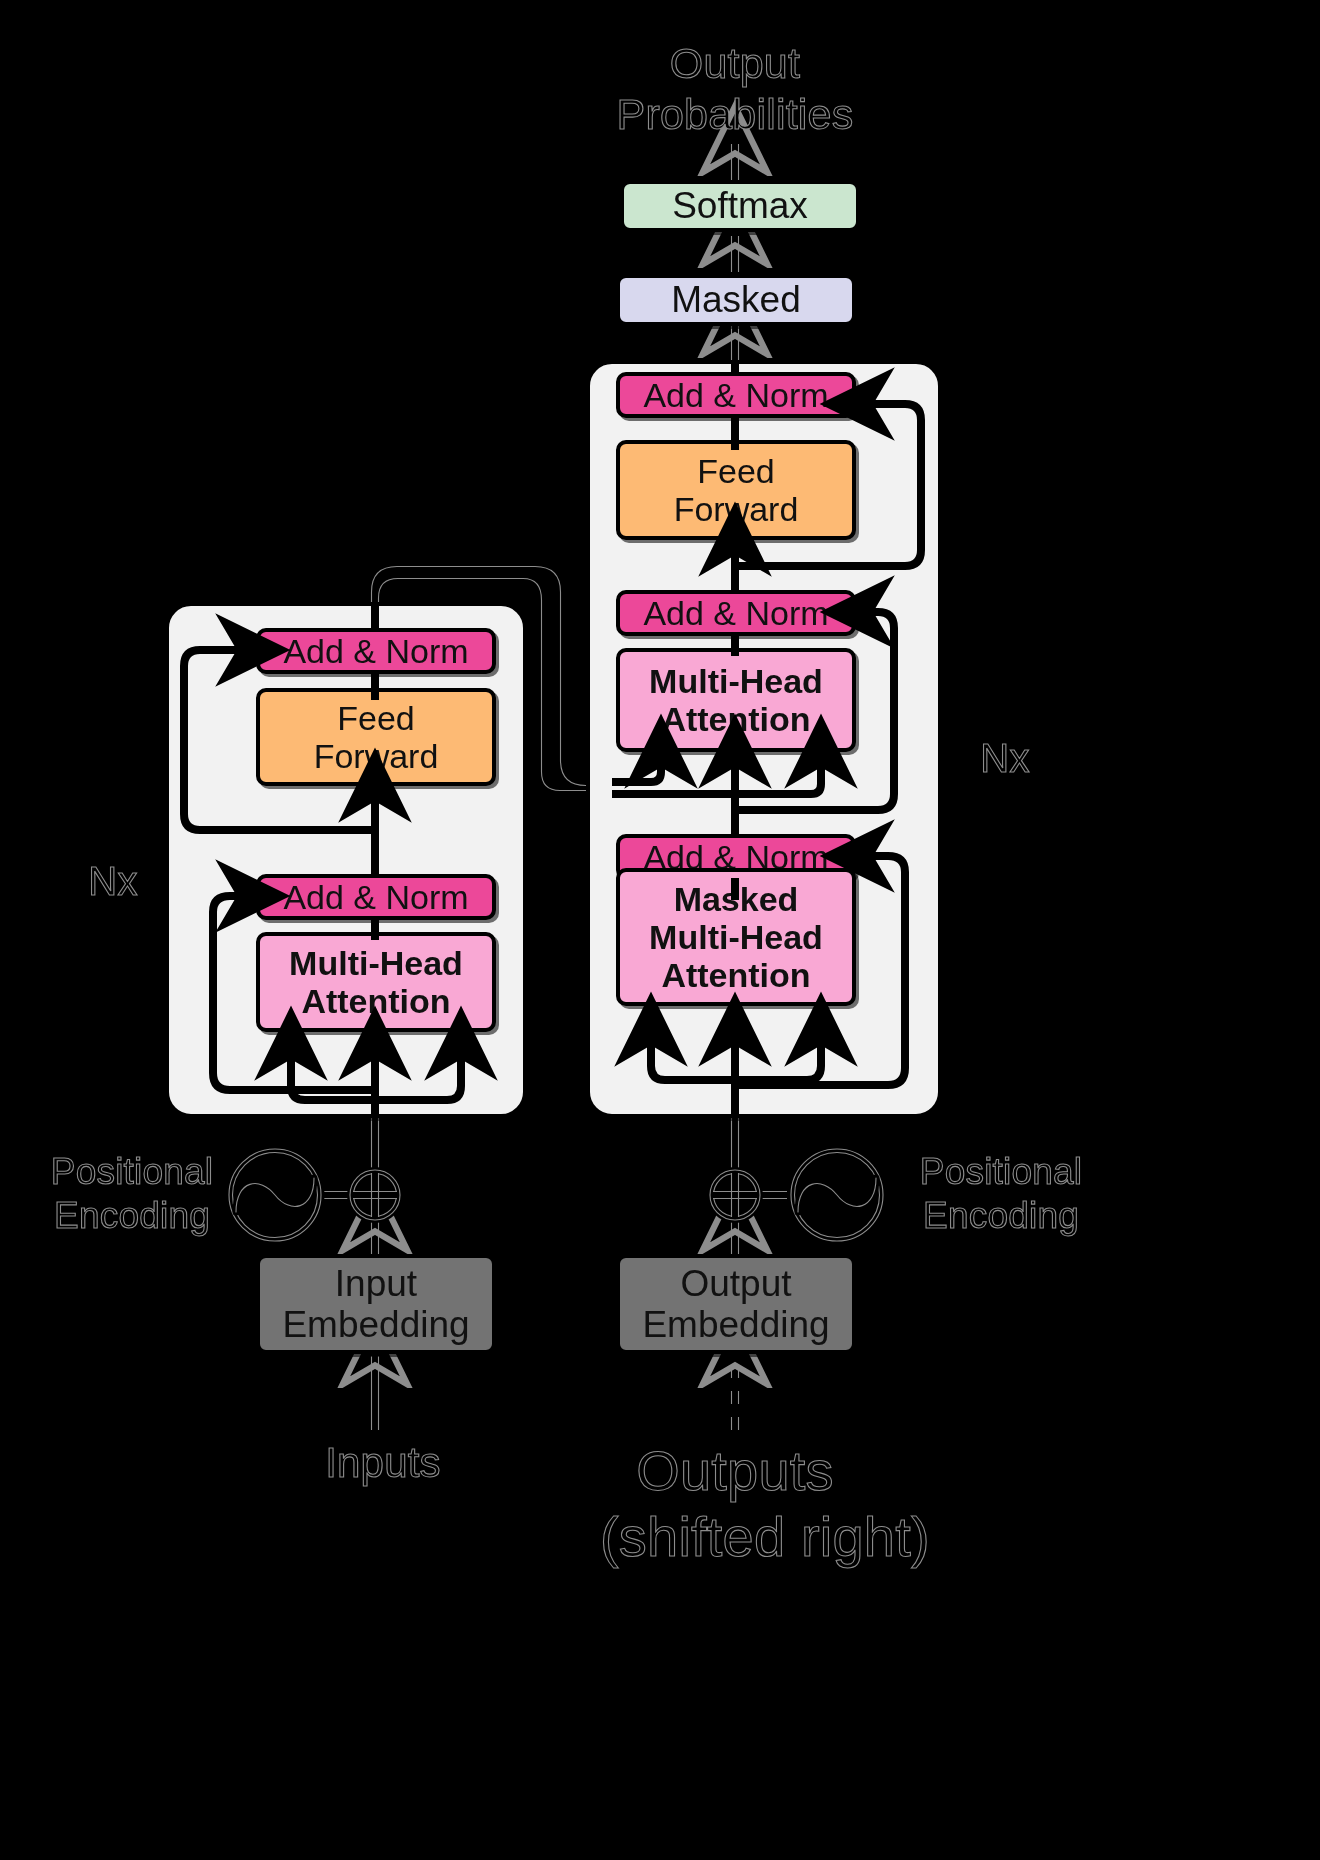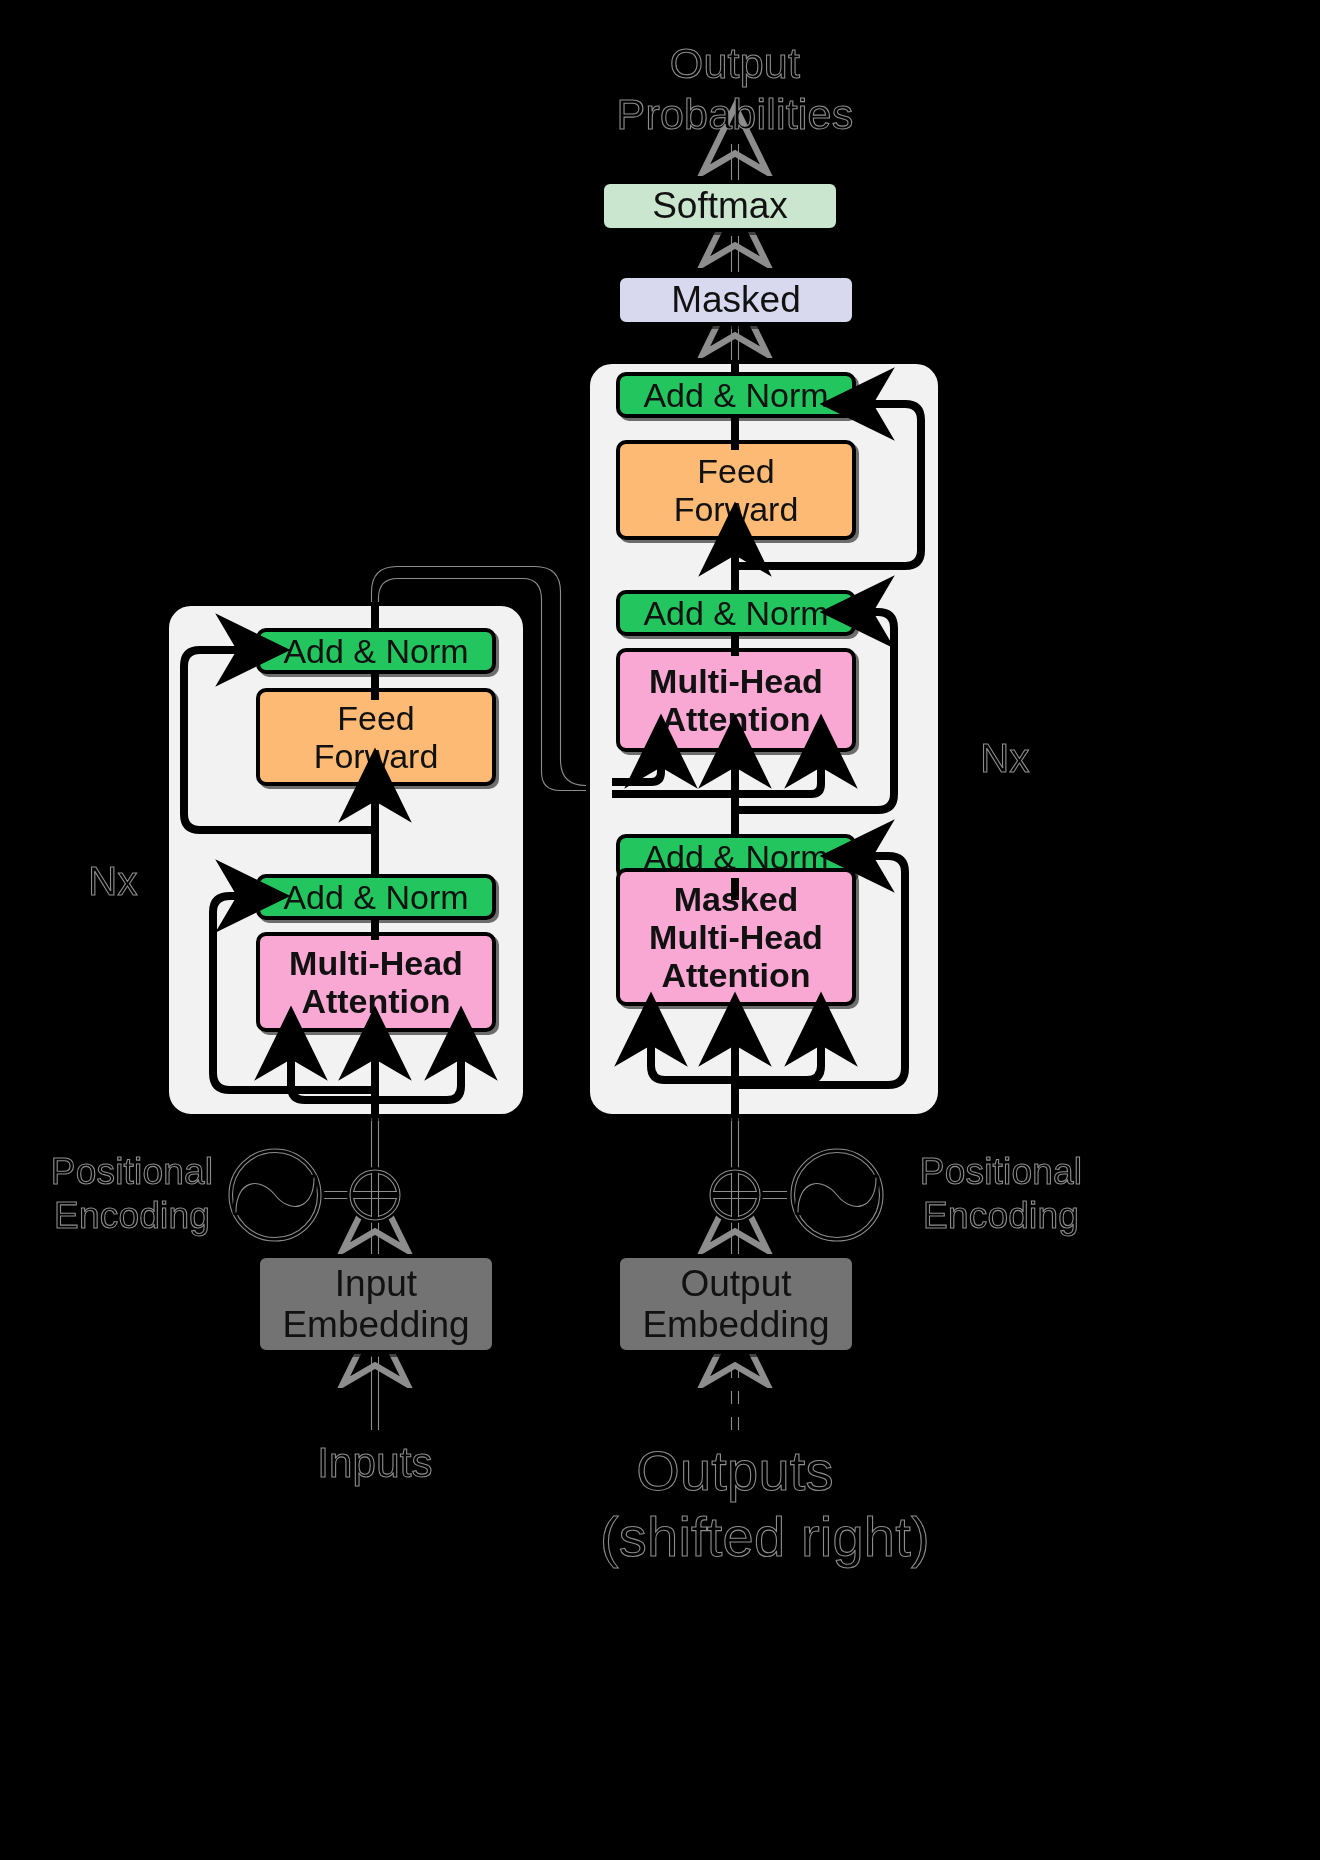--- a/index.html
+++ b/index.html
@@ -25,21 +25,21 @@
     box-sizing:border-box;
     border:4px solid #000;
     border-radius:10px;
     display:flex;align-items:center;justify-content:center;
     text-align:center;
     color:#111;
     line-height:1.12;
     white-space:pre;
     box-shadow:3px 3px 0 rgba(0,0,0,.55);
   }
-  .c-addnorm{background:#22c55e;}
+  .c-addnorm{background:#ec4899;}
   .c-ff{background:#fdba74;}
   .c-attn{background:#f9a8d4;font-weight:bold;}
   .c-linear{background:#d8d8ee;}
   .c-softmax{background:#cbe6cf;}
   .c-embed{background:#737373;}
 
   
   .panel{
     position:absolute;
     box-sizing:border-box;
@@ -183,21 +183,21 @@
       <path d="M735,1080 L807,1080 Q821,1080 821,1066 L821,1030" marker-end="url(#ah)"></path>
 
       <path d="M612,782 L651,782 Q661,782 661,772 L661,752" marker-end="url(#ah)"></path>
       <path d="M612,794 L811,794 Q821,794 821,784 L821,752" marker-end="url(#ah)"></path>
     </g>
   </svg>
 
   <div class="outline-text" style="left:560px;top:38px;width:350px;font-size:43px;">Output
 Probabilities</div>
 
-  <div class="box c-softmax" style="left:600px;top:180px;width:240px;height:52px;font-size:37px;">Softmax</div>
+  <div class="box c-softmax" style="left:620px;top:180px;width:240px;height:52px;font-size:37px;">Softmax</div>
 
   <div class="box c-linear" style="left:616px;top:274px;width:240px;height:52px;font-size:37px;">Masked</div>
 
   <div class="box c-addnorm" style="left:256px;top:628px;width:240px;height:46px;font-size:34px;">Add &amp; Norm</div>
 
   <div class="box c-ff" style="left:256px;top:688px;width:240px;height:98px;font-size:34px;">Feed
 Forward</div>
 
   <div class="box c-addnorm" style="left:256px;top:874px;width:240px;height:46px;font-size:34px;">Add &amp; Norm</div>
 
@@ -239,21 +239,21 @@
     <circle cx="31" cy="31" r="25" fill="#000" stroke="#000" stroke-width="6"></circle>
     <circle cx="31" cy="31" r="25" fill="none" stroke="#8d8d8d" stroke-width="1.1"></circle>
     <circle cx="31" cy="31" r="21.5" fill="none" stroke="#8d8d8d" stroke-width="1.1"></circle>
     <path d="M31,9 L31,53 M9,31 L53,31" stroke="#000" stroke-width="7"></path>
     <path d="M27.5,9 L27.5,53 M34.5,9 L34.5,53 M9,27.5 L53,27.5 M9,34.5 L53,34.5" stroke="#8d8d8d" stroke-width="1.1"></path>
   </svg>
 
   <div class="box c-embed" style="left:256px;top:1254px;width:240px;height:100px;font-size:37px;">Input
 Embedding</div>
 
-  <div class="outline-text" style="left:255px;top:1438px;width:240px;font-size:42px;">Inputs</div>
+  <div class="outline-text" style="left:263px;top:1438px;width:240px;font-size:42px;">Inputs</div>
 
   <div class="outline-text" style="left:886px;top:1150px;width:230px;font-size:37px;">Positional
 Encoding</div>
 
   <svg class="glyph" style="left:784px;top:1142px;" width="106" height="106" viewBox="0 0 106 106">
     <circle cx="53" cy="53" r="46" fill="none" stroke="#000" stroke-width="7"></circle>
     <circle cx="53" cy="53" r="46" fill="none" stroke="#8d8d8d" stroke-width="1.1"></circle>
     <circle cx="53" cy="53" r="42.5" fill="none" stroke="#8d8d8d" stroke-width="1.1"></circle>
     <path d="M14,70 C14,38 38,34 53,53 C68,72 92,68 92,36" fill="none" stroke="#000" stroke-width="7" stroke-linecap="round"></path>
     <path d="M14,70 C14,38 38,34 53,53 C68,72 92,68 92,36" fill="none" stroke="#8d8d8d" stroke-width="1.1" stroke-linecap="round"></path>

